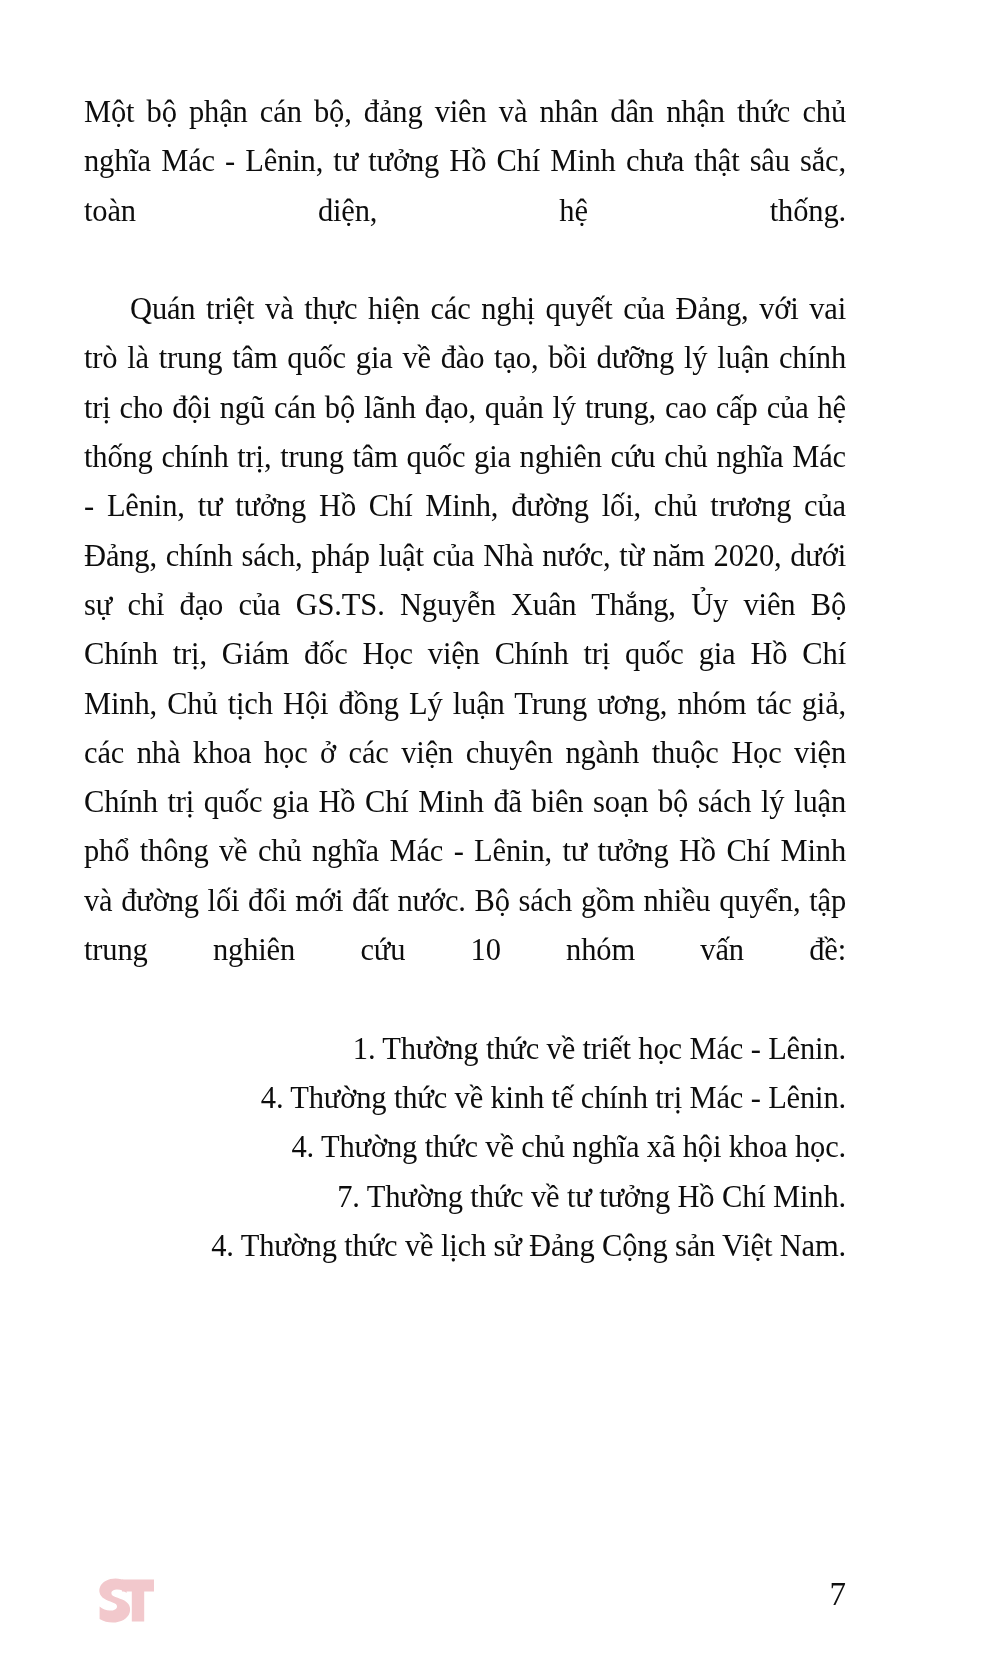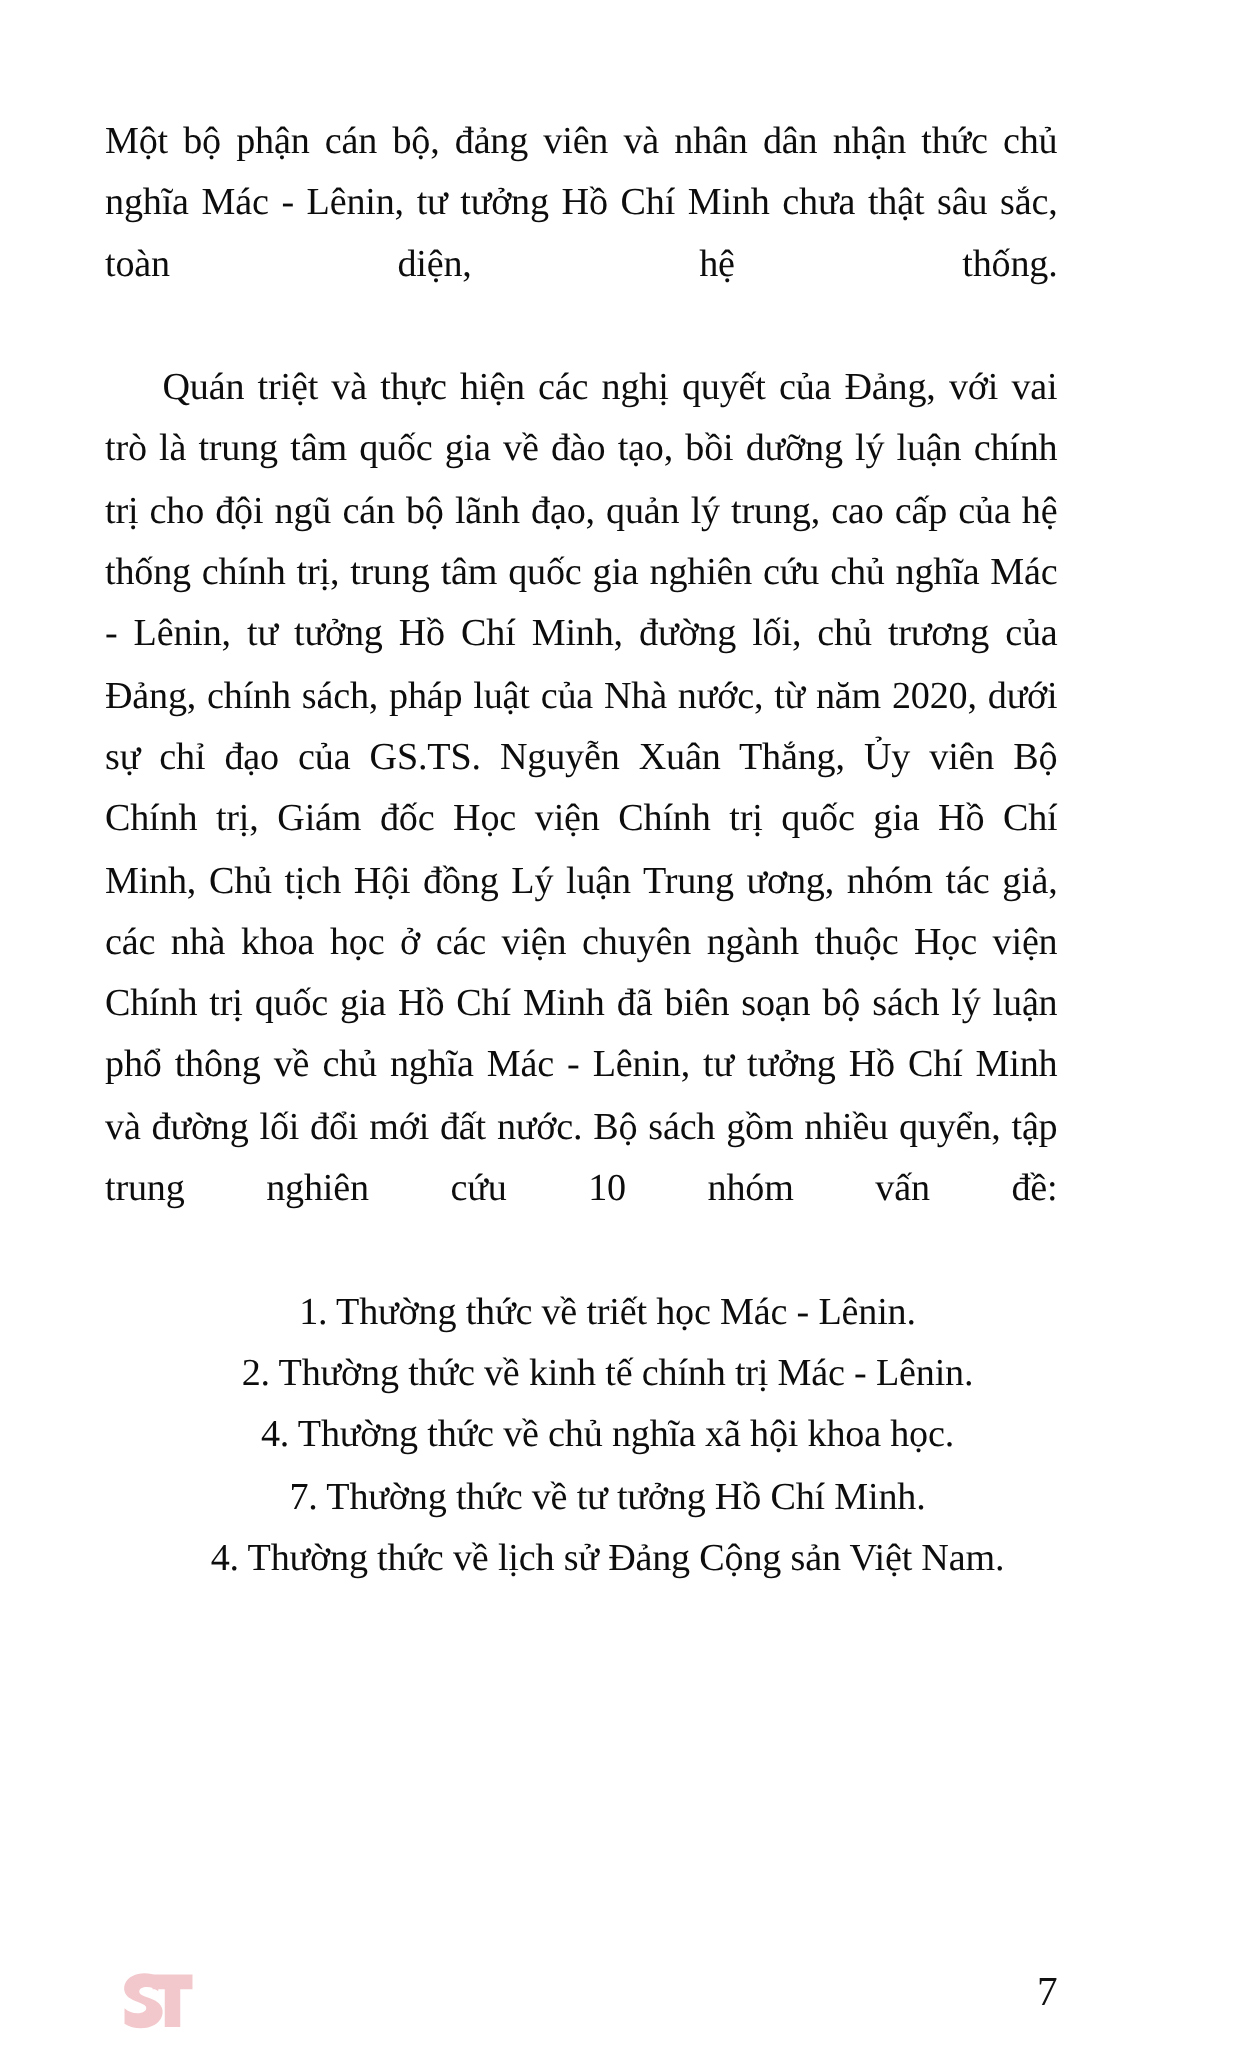--- a/index.html
+++ b/index.html
@@ -58,21 +58,21 @@
   .list {
     margin: 0;
     padding: 0;
     list-style: none;
   }
 
   .list-item {
     font-size: 30.5px;
     line-height: 49.3px;
     letter-spacing: -0.15px;
-    text-align: center;
+    text-align: right;
     white-space: nowrap;
     padding-left: 42px;
   }
 
   .footer {
     position: absolute;
     left: 84px;
     top: 1556px;
     width: 762px;
     height: 80px;
@@ -109,21 +109,21 @@
 
   <div class="text-block">
 
     <p class="para first">Một bộ phận cán bộ, đảng viên và nhân dân nhận thức chủ nghĩa Mác - Lênin, tư tưởng Hồ Chí Minh chưa thật sâu sắc, toàn diện, hệ thống.</p>
 
 
     <p class="para">Quán triệt và thực hiện các nghị quyết của Đảng, với vai trò là trung tâm quốc gia về đào tạo, bồi dưỡng lý luận chính trị cho đội ngũ cán bộ lãnh đạo, quản lý trung, cao cấp của hệ thống chính trị, trung tâm quốc gia nghiên cứu chủ nghĩa Mác - Lênin, tư tưởng Hồ Chí Minh, đường lối, chủ trương của Đảng, chính sách, pháp luật của Nhà nước, từ năm 2020, dưới sự chỉ đạo của GS.TS. Nguyễn Xuân Thắng, Ủy viên Bộ Chính trị, Giám đốc Học viện Chính trị quốc gia Hồ Chí Minh, Chủ tịch Hội đồng Lý luận Trung ương, nhóm tác giả, các nhà khoa học ở các viện chuyên ngành thuộc Học viện Chính trị quốc gia Hồ Chí Minh đã biên soạn bộ sách lý luận phổ thông về chủ nghĩa Mác - Lênin, tư tưởng Hồ Chí Minh và đường lối đổi mới đất nước. Bộ sách gồm nhiều quyển, tập trung nghiên cứu 10 nhóm vấn đề:</p>
 
     <ul class="list">
       <li class="list-item">1. Thường thức về triết học Mác - Lênin.</li>
-      <li class="list-item">2. Thường thức về kinh tế chính trị Mác - Lênin.</li>
+      <li class="list-item">4. Thường thức về kinh tế chính trị Mác - Lênin.</li>
       <li class="list-item">4. Thường thức về chủ nghĩa xã hội khoa học.</li>
       <li class="list-item">7. Thường thức về tư tưởng Hồ Chí Minh.</li>
       <li class="list-item">4. Thường thức về lịch sử Đảng Cộng sản Việt Nam.</li>
     </ul>
 
   </div>
 
   <div class="footer">
 
     <span class="logo">

